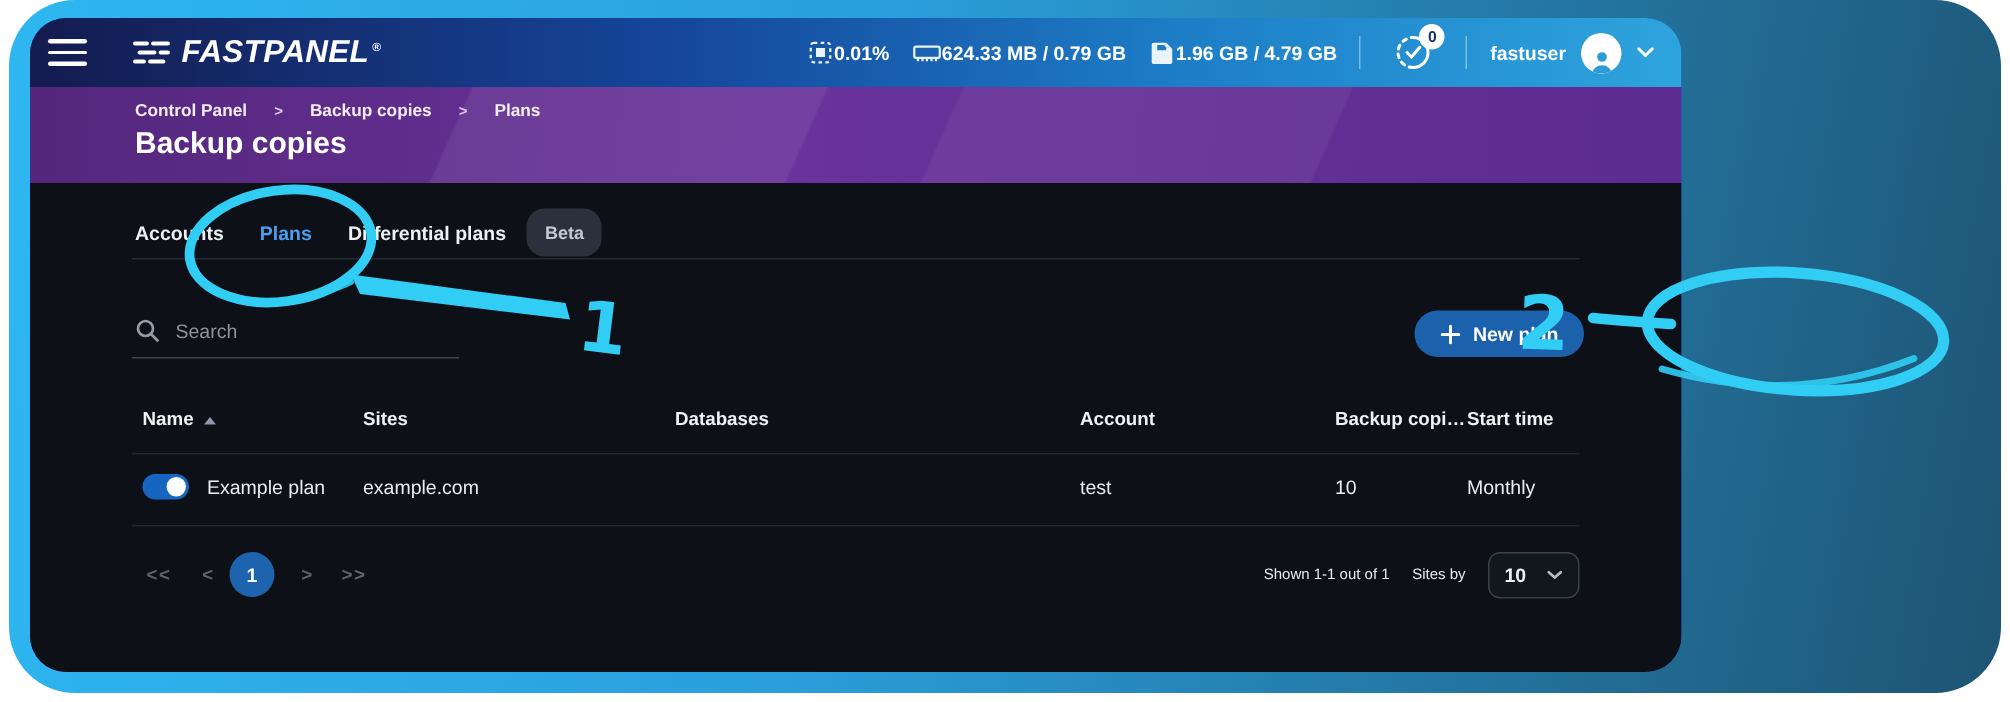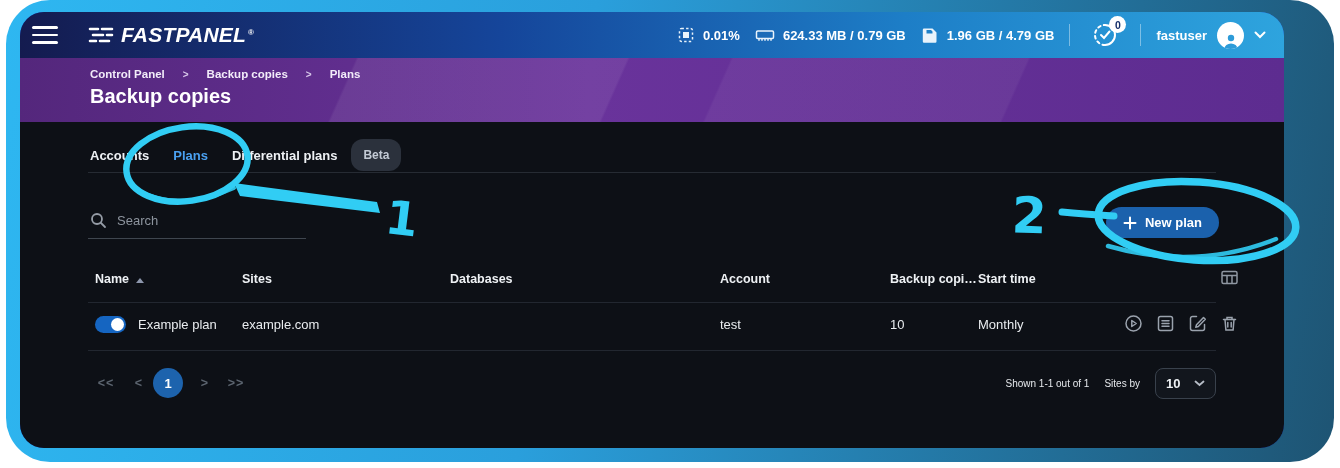--- a/index.html
+++ b/index.html
@@ -2,35 +2,35 @@
 <html><head>
 <meta charset="utf-8">
 <style>
   * { margin:0; padding:0; box-sizing:border-box; }
   body { background:#ffffff; font-family:"Liberation Sans","DejaVu Sans",sans-serif; }
   .canvas { position:relative; width:1340px; height:468px; background:#fff; overflow:hidden; }
 
   
   .frame { position:absolute; left:6px; top:0; width:1328px; height:462px; border-radius:44px;
            background:linear-gradient(100deg,#2eb7f1 0%,#2a9fdc 42%,#1e5473 100%); }
-  .app { position:absolute; left:20px; top:12px; width:1264px; height:436px; border-radius:24px;
+  .app { position:absolute; left:20px; top:12px; width:1101px; height:436px; border-radius:24px;
          overflow:hidden; background:#1d4ed8; }
 
   
   .topbar { position:absolute; left:0; top:0; width:100%; height:46px;
             background:linear-gradient(90deg,#141b4f 0%,#15459a 38%,#1d7ec7 70%,#2ea4de 100%);
             display:flex; align-items:center; padding:0 18px 0 12px; color:#fff; }
   .hamburger { width:26px; height:18px; display:flex; flex-direction:column; justify-content:space-between; cursor:pointer; }
   .hamburger i { display:block; height:2.6px; background:#fff; border-radius:2px; }
   .brand { display:flex; align-items:baseline; margin-left:30px; }
   .brand-icon { align-self:center; margin-right:7px; }
   .brand-name { font-size:21px; font-weight:800; font-style:italic; letter-spacing:.2px; color:#fff; }
   .brand-reg { font-size:8px; font-weight:700; margin-left:2px; transform:translateY(-7px); display:inline-block; }
   .tb-right { margin-left:auto; display:flex; align-items:center; gap:15px; }
-  .stat { display:flex; align-items:center; gap:8px; font-size:13px; font-weight:700; color:#fff; white-space:nowrap; }
+  .stat { display:flex; align-items:center; font-size:13px; font-weight:700; color:#fff; white-space:nowrap; }
   .tb-divider { width:1px; height:22px; background:rgba(255,255,255,.4); }
   .notif { position:relative; width:28px; height:28px; margin:0 6px; cursor:pointer; }
   .notif-badge { position:absolute; top:-5px; right:-7px; width:17px; height:17px; border-radius:50%;
                  background:#fff; color:#15306b; font-size:10.5px; font-weight:700;
                  display:flex; align-items:center; justify-content:center; }
   .user { display:flex; align-items:center; gap:10px; cursor:pointer; }
   .username { font-size:13px; font-weight:700; }
   .avatar { width:27px; height:27px; border-radius:50%; background:#fff;
             display:flex; align-items:flex-end; justify-content:center; overflow:hidden; }
 

